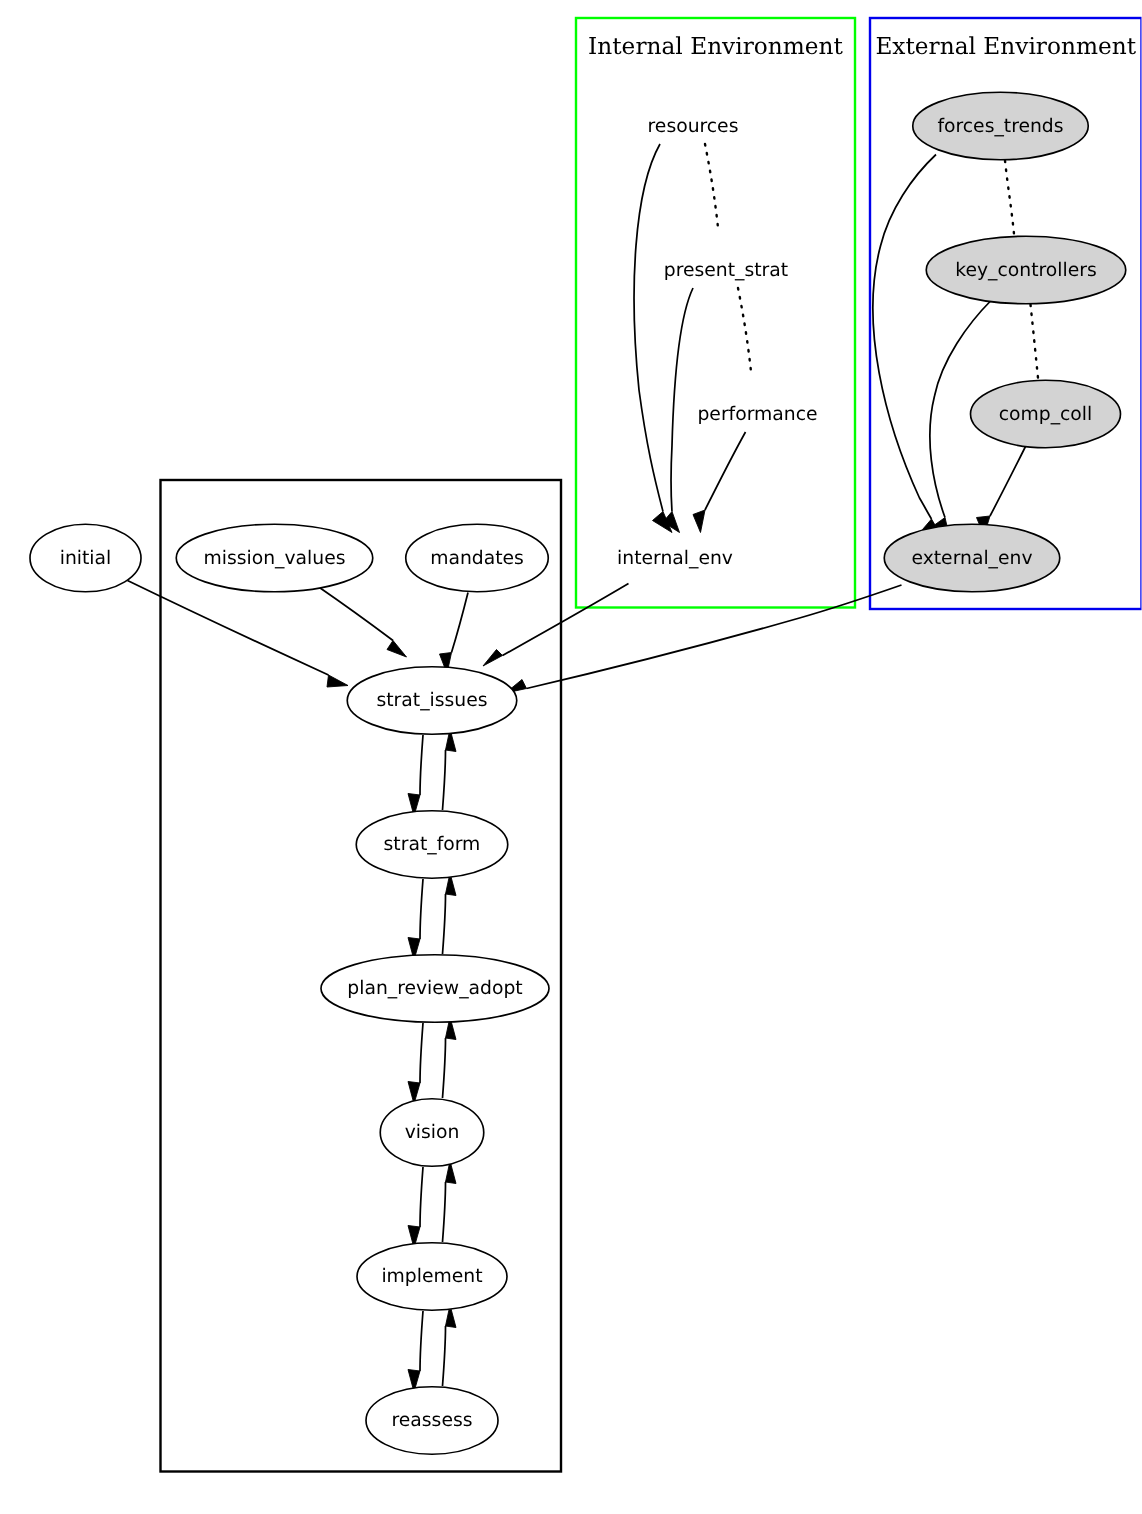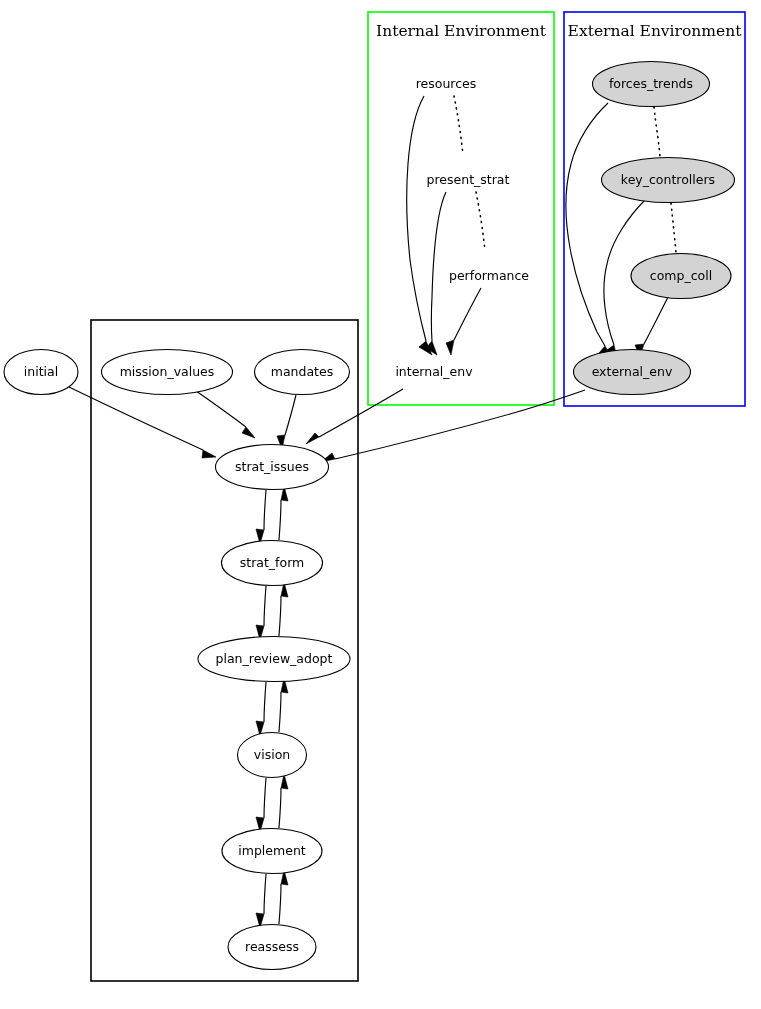--- a/index.html
+++ b/index.html
@@ -10,20 +10,21 @@
   body {
     width: 761px;
     height: 1009px;
     font-family: "DejaVu Sans", sans-serif;
     overflow: hidden;
   }
   #diagram-root {
     position: relative;
     width: 667px;
     height: 1009px;
+    padding-left: 16px;
   }
   svg#graph {
     display: block;
     width: 761px;
     height: 1009px;
   }
   .node-ellipse {
     stroke: #000000;
     stroke-width: 1.1;
   }

